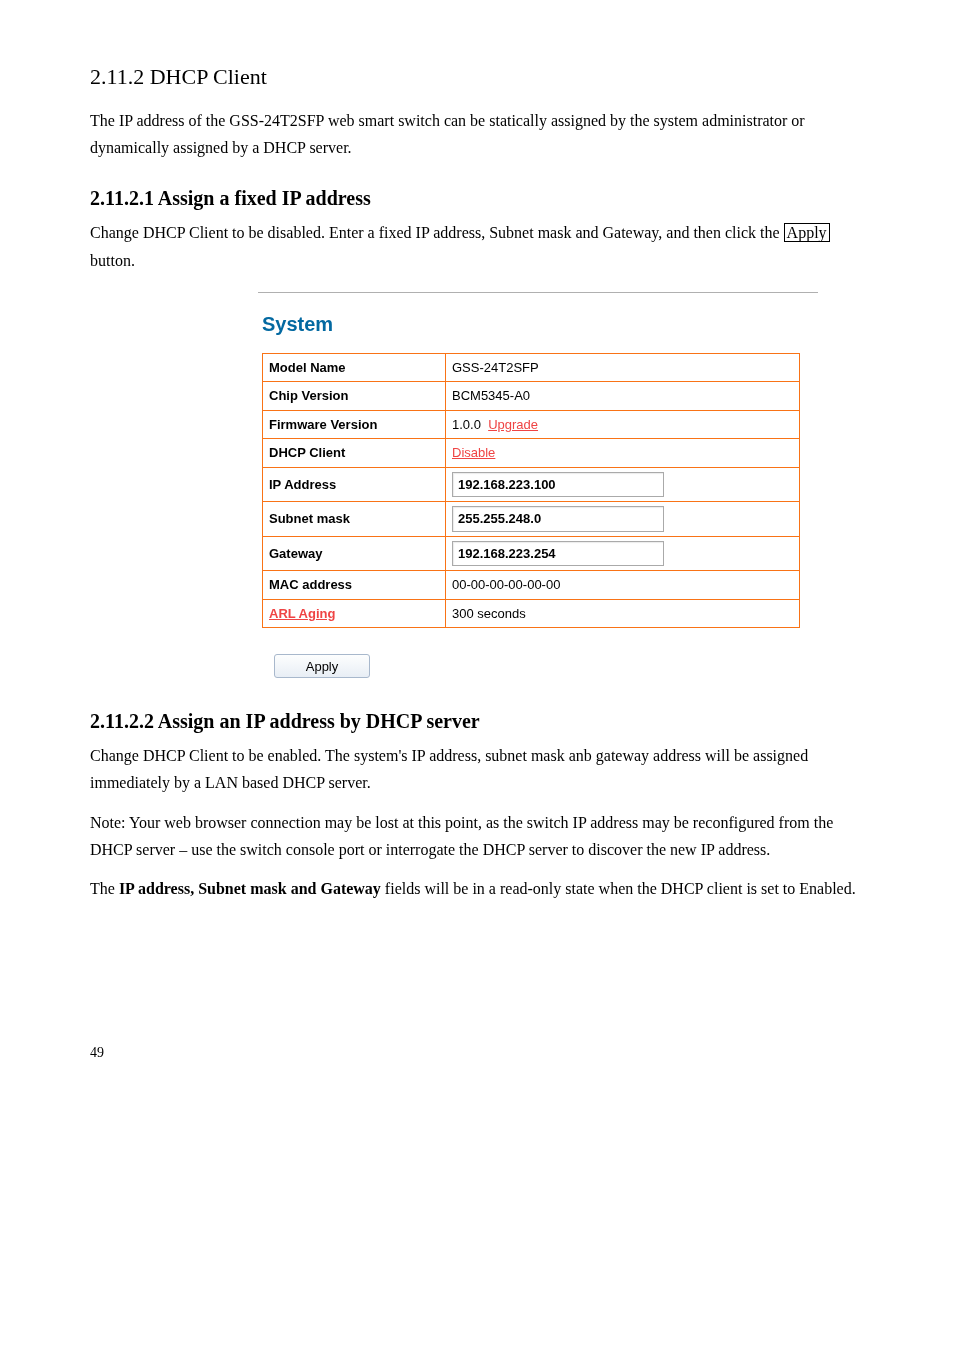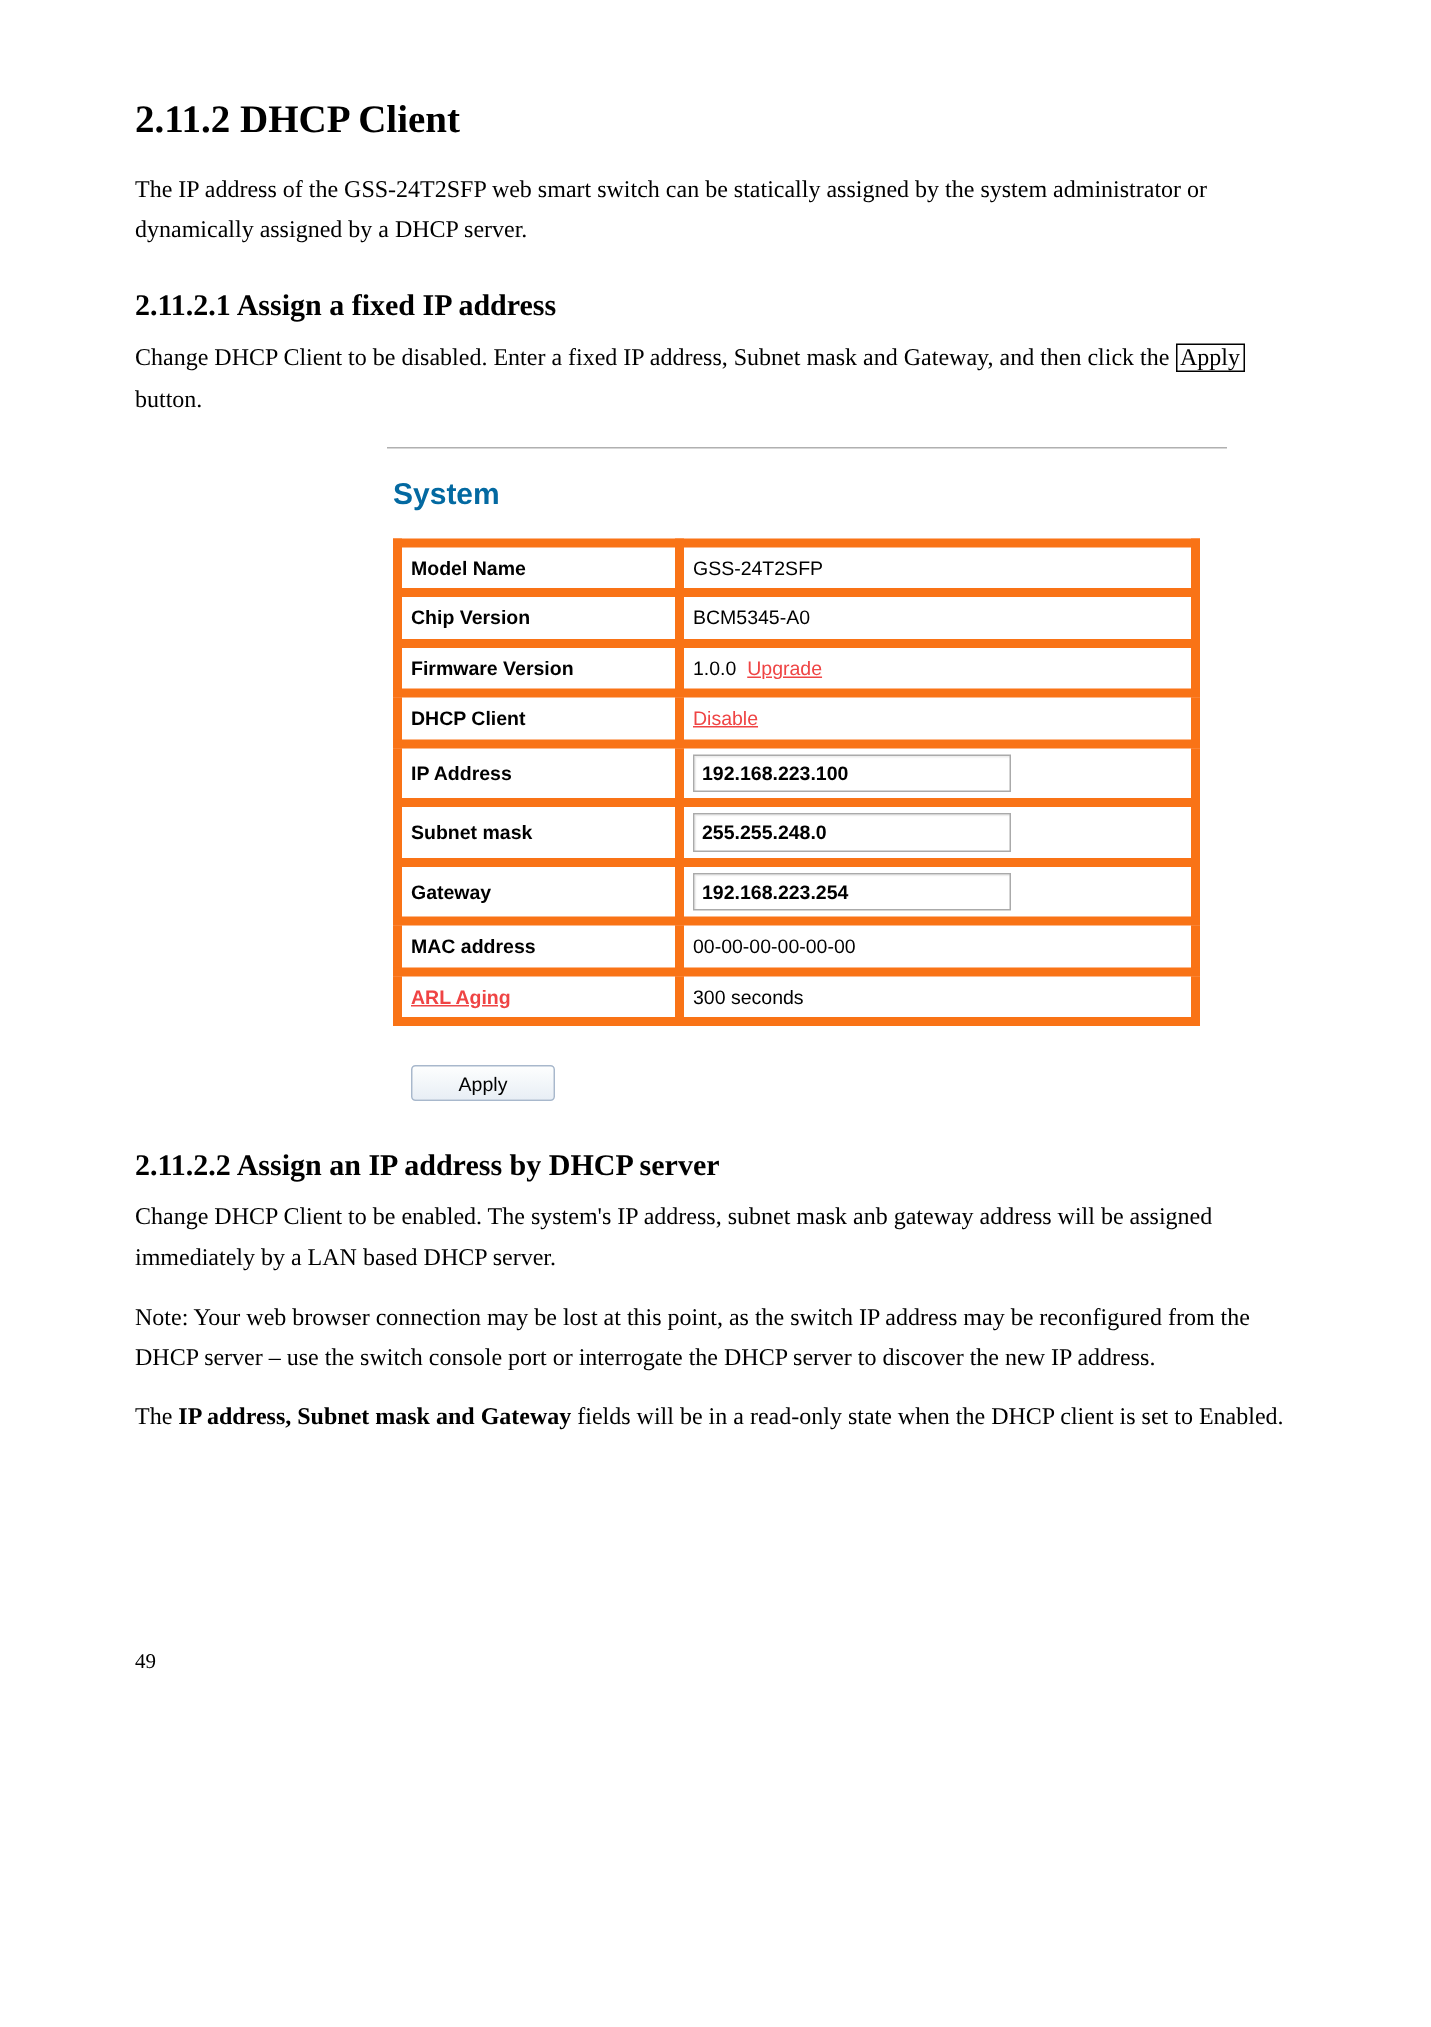--- a/index.html
+++ b/index.html
@@ -6,22 +6,22 @@
       font-family: "Times New Roman", serif;
       margin: 0;
       padding: 60px 90px;
       font-size: 16px;
       line-height: 1.5;
       color: #000;
       width: 954px;
       box-sizing: border-box;
     }
     h2 {
-      font-size: 26px;
-      font-weight: bold;
+      font-size: 22px;
+      font-weight: normal;
       margin: 0 0 14px 0;
     }
     h3 {
       font-size: 20px;
       font-weight: bold;
       margin: 22px 0 6px 0;
     }
     p {
       margin: 0 0 12px 0;
       line-height: 1.7;
@@ -44,21 +44,21 @@
       font-weight: bold;
       font-size: 20px;
       margin: 6px 0 14px 4px;
     }
     table.sys {
       border-collapse: collapse;
       width: 538px;
       margin-left: 4px;
     }
     table.sys td {
-      border: 6px solid #f97316;
+      border: 1px solid #f97316;
       padding: 4px 6px;
       vertical-align: middle;
       margin-left: 34px;
     }
     table.sys td.k {
       width: 170px;
       font-weight: bold;
       color: #000;
     }
     .linkish {

